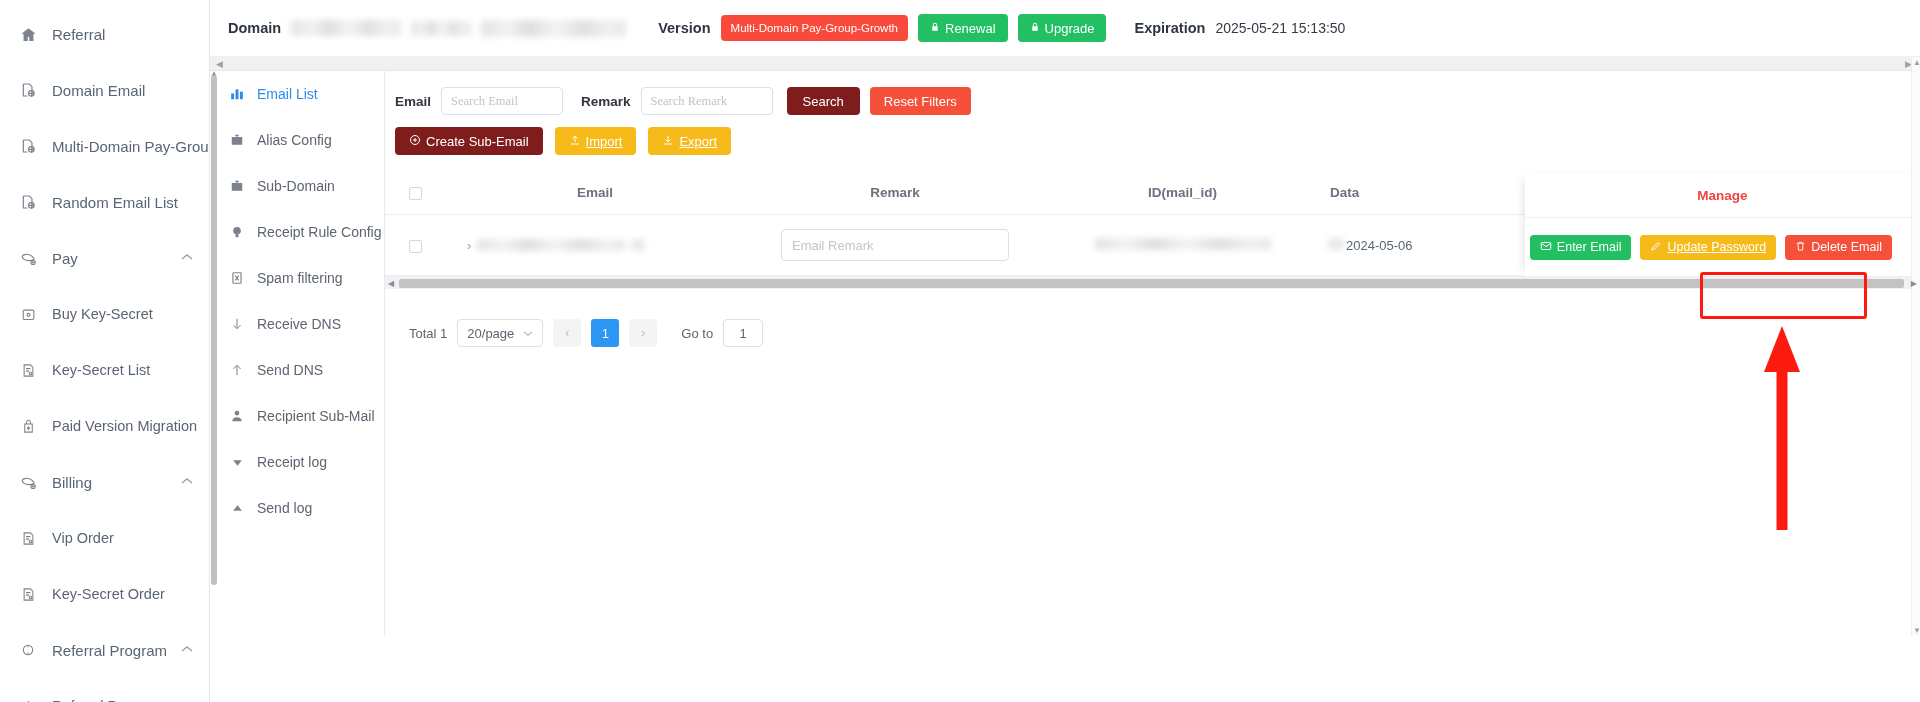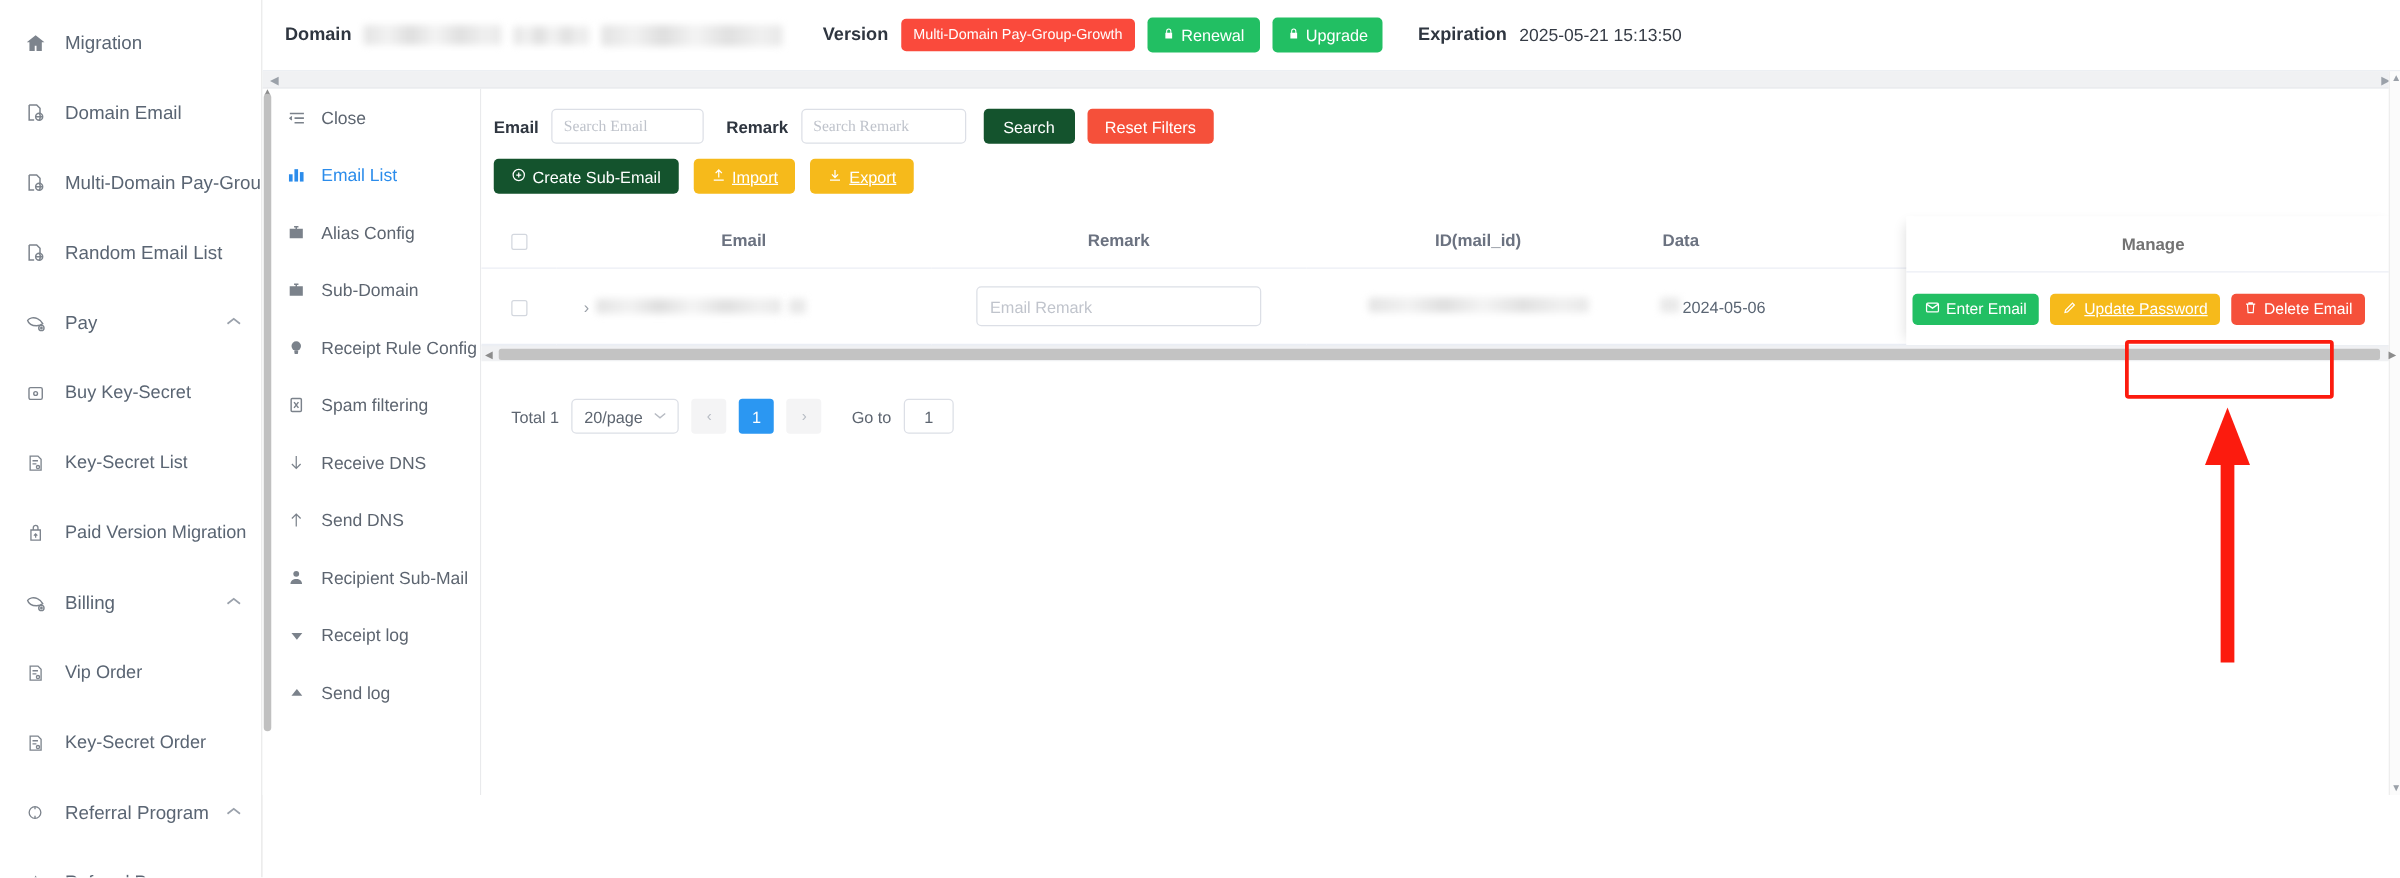--- a/index.html
+++ b/index.html
@@ -72,21 +72,21 @@
   .blur.d3 { width: 145px; height: 17px; }
   .btn {
     border: none; border-radius: 4px; cursor: pointer;
     font-family: "Liberation Sans", sans-serif;
     color: #fff; font-size: 13px; line-height: 1;
     display: inline-flex; align-items: center; justify-content: center; gap: 5px;
     padding: 0 12px; height: 28px; white-space: nowrap;
   }
   .btn.red   { background: #f5503a; }
   .btn.green { background: #22bf63; }
-  .btn.blue  { background: #14532d; }
+  .btn.blue  { background: #7f1d1d; }
   .btn.amber { background: #f6ba1b; text-decoration: underline; }
   .btn.sm    { height: 26px; font-size: 12.5px; padding: 0 10px; }
   .badge-version {
     background: #fa4a3c; color: #fff; font-size: 11.5px;
     padding: 7px 10px; border-radius: 4px; white-space: nowrap; font-weight: 500;
   }
   .exp-val { font-size: 14px; color: #353b45; }
 
   
   .collapse-strip {
@@ -184,21 +184,21 @@
 
   
   .manage-fixed {
     position: absolute; top: 0; right: 0; width: 395px;
     background: #fff;
     box-shadow: -6px 0 10px -6px rgba(0,0,0,.14);
     pointer-events: none;
   }
   .manage-fixed .mhead {
     height: 45px; display: flex; align-items: center; justify-content: center;
-    font-size: 13.5px; font-weight: bold; color: #737373;
+    font-size: 13.5px; font-weight: bold; color: #ef4444;
     border-bottom: 1px solid #ebeef5;
   }
   .manage-fixed .mbody {
     height: 59px; display: flex; align-items: center; justify-content: flex-end;
     gap: 9px; padding-right: 28px; border-bottom: 1px solid #ebeef5;
     pointer-events: auto;
   }
 
   
   .hbar {
@@ -254,21 +254,21 @@
 <div id="app">
 
   <div class="sidebar">
 
     <div class="side-item">
       <span class="ic">
         <svg width="17" height="17" viewBox="0 0 24 24" fill="currentColor">
             <path d="M12 3 2 11h3v10h6v-6h2v6h6V11h3L12 3z"></path>
           </svg>
       </span>
-      <span class="lbl">Migration</span>
+      <span class="lbl">Referral</span>
     </div>
 
     <div class="side-item">
       <span class="ic">
         <svg width="16" height="16" viewBox="0 0 24 24" fill="none" stroke="currentColor" stroke-width="1.8">
           <path d="M5 3h9l4 4v6"></path>
             <path d="M5 3v18h6"></path>
           <circle cx="17" cy="17" r="4.2"></circle>
             <path d="M12.8 17h8.4M17 12.8c1.6 2.4 1.6 6 0 8.4"></path>
         </svg>
@@ -451,29 +451,20 @@
     </div>
 
     <div class="body-wrap">
 
       <div class="inner-menu">
         <div class="inner-scroll-track">
           <div class="inner-scroll-arrow">▲</div>
           <div class="inner-scroll-thumb"></div>
         </div>
 
-        <div class="inner-item">
-          <span class="ic">
-            <svg width="15" height="15" viewBox="0 0 24 24" fill="none" stroke="currentColor" stroke-width="2">
-              <path d="M3 6h18M9 12h12M9 18h12"></path>
-                <path d="M5.6 10l-2.6 2.2 2.6 2.2" fill="currentColor" stroke-width="1.6"></path>
-            </svg>
-          </span>
-          <span>Close</span>
-        </div>
 
         <div class="inner-item active">
           <span class="ic">
             <svg width="14" height="14" viewBox="0 0 24 24" fill="currentColor">
                 <rect x="2" y="11" width="5" height="10"></rect>
                 <rect x="9.5" y="4" width="5" height="17"></rect>
                 <rect x="17" y="8" width="5" height="13"></rect>
               </svg>
           </span>
           <span>Email List</span>

